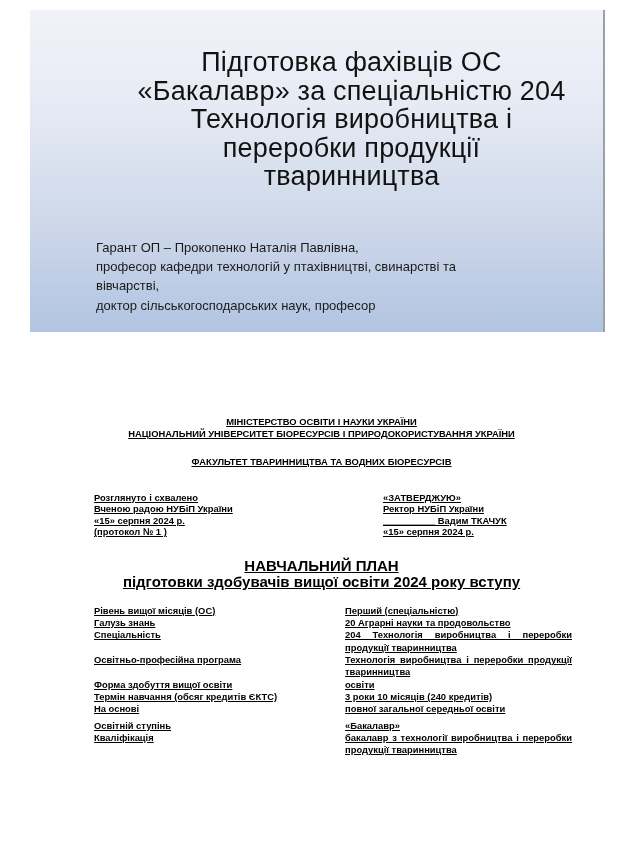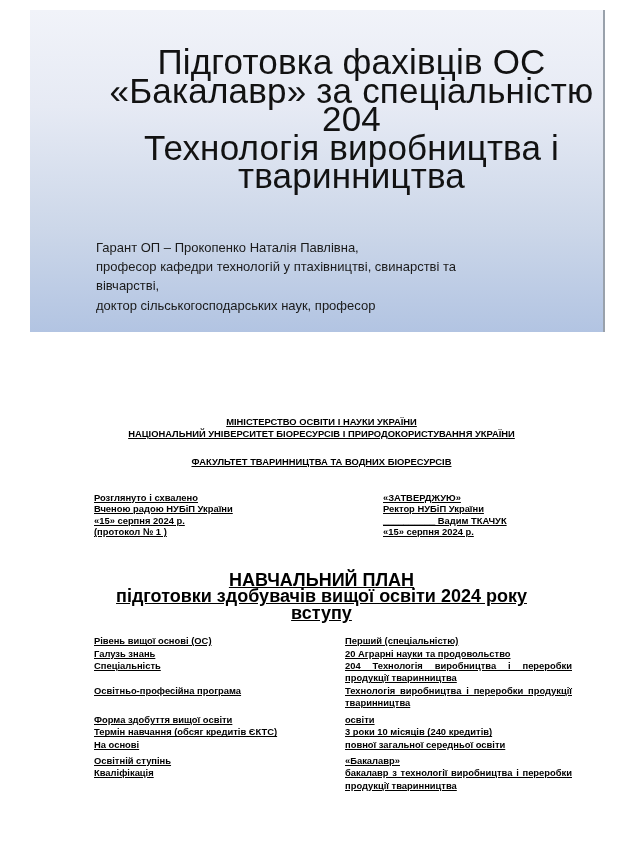--- a/index.html
+++ b/index.html
@@ -20,21 +20,21 @@
     left: 30px; top: 10px;
     width: 575px; height: 322px;
     background: linear-gradient(to bottom, #f1f3f9 0%, #e6eaf4 30%, #ccd7e9 68%, #b2c4e2 100%);
     border-right: 2px solid #99a1ab;
     box-sizing: border-box;
   }
   .hero-title {
     position: absolute;
     left: 66px; top: 38px; width: 511px;
     text-align: center;
-    font-size: 35px;
+    font-size: 27px;
     line-height: 28.5px;
     color: #121212;
     letter-spacing: 0.2px;
   }
   .hero-subtitle {
     position: absolute;
     left: 66px; top: 228px; width: 473px;
     text-align: left;
     font-size: 13px;
     line-height: 19.2px;
@@ -53,46 +53,47 @@
   }
   .doc-center { width: 455px; text-align: center; }
   .doc-faculty { margin-top: 17px; }
   .approvals {
     margin-top: 24px;
     display: grid;
     grid-template-columns: 289px 1fr;
     line-height: 11.6px;
   }
   .plan {
-    margin-top: 34px;
+    margin-top: 20px;
     width: 455px;
     text-align: center;
-    font-size: 18px;
+    font-size: 15px;
     line-height: 16.5px;
   }
   .def-rows { margin-top: 14px; }
   .def-row {
     display: grid;
     grid-template-columns: 251px 227px;
     line-height: 12.3px;
   }
   .def-row .val { text-align: justify; }
-  .gap-sm { margin-top: 5px; }
+  .gap-sm { }
   .gap-md { margin-top: 4px; }
 </style>
 </head>
 <body>
 
 <div class="page">
 
   <div class="hero">
     <div class="hero-title">
       <div>Підготовка фахівців ОС</div>
       <div>«Бакалавр» за спеціальністю 204</div>
       <div>Технологія виробництва і</div>
+      <div>переробки продукції</div>
       <div>тваринництва</div>
     </div>
     <div class="hero-subtitle">
       <div>Гарант ОП – Прокопенко Наталія Павлівна,</div>
       <div>професор кафедри технологій у птахівництві, свинарстві та</div>
       <div>вівчарстві,</div>
       <div>доктор сільськогосподарських наук, професор</div>
     </div>
   </div>
 
@@ -120,21 +121,21 @@
       </div>
     </div>
 
     <div class="plan">
       <div>НАВЧАЛЬНИЙ ПЛАН</div>
       <div>підготовки здобувачів вищої освіти 2024 року вступу</div>
     </div>
 
     <div class="def-rows">
       <div class="def-row">
-        <div class="lbl">Рівень вищої основі (ОС)</div>
+        <div class="lbl">Рівень вищої місяців (ОС)</div>
         <div class="val">Перший (спеціальністю)</div>
       </div>
       <div class="def-row">
         <div class="lbl">Галузь знань</div>
         <div class="val">20 Аграрні науки та продовольство</div>
       </div>
       <div class="def-row">
         <div class="lbl">Спеціальність</div>
         <div class="val">204 Технологія виробництва і переробки продукції тваринництва</div>
       </div>

